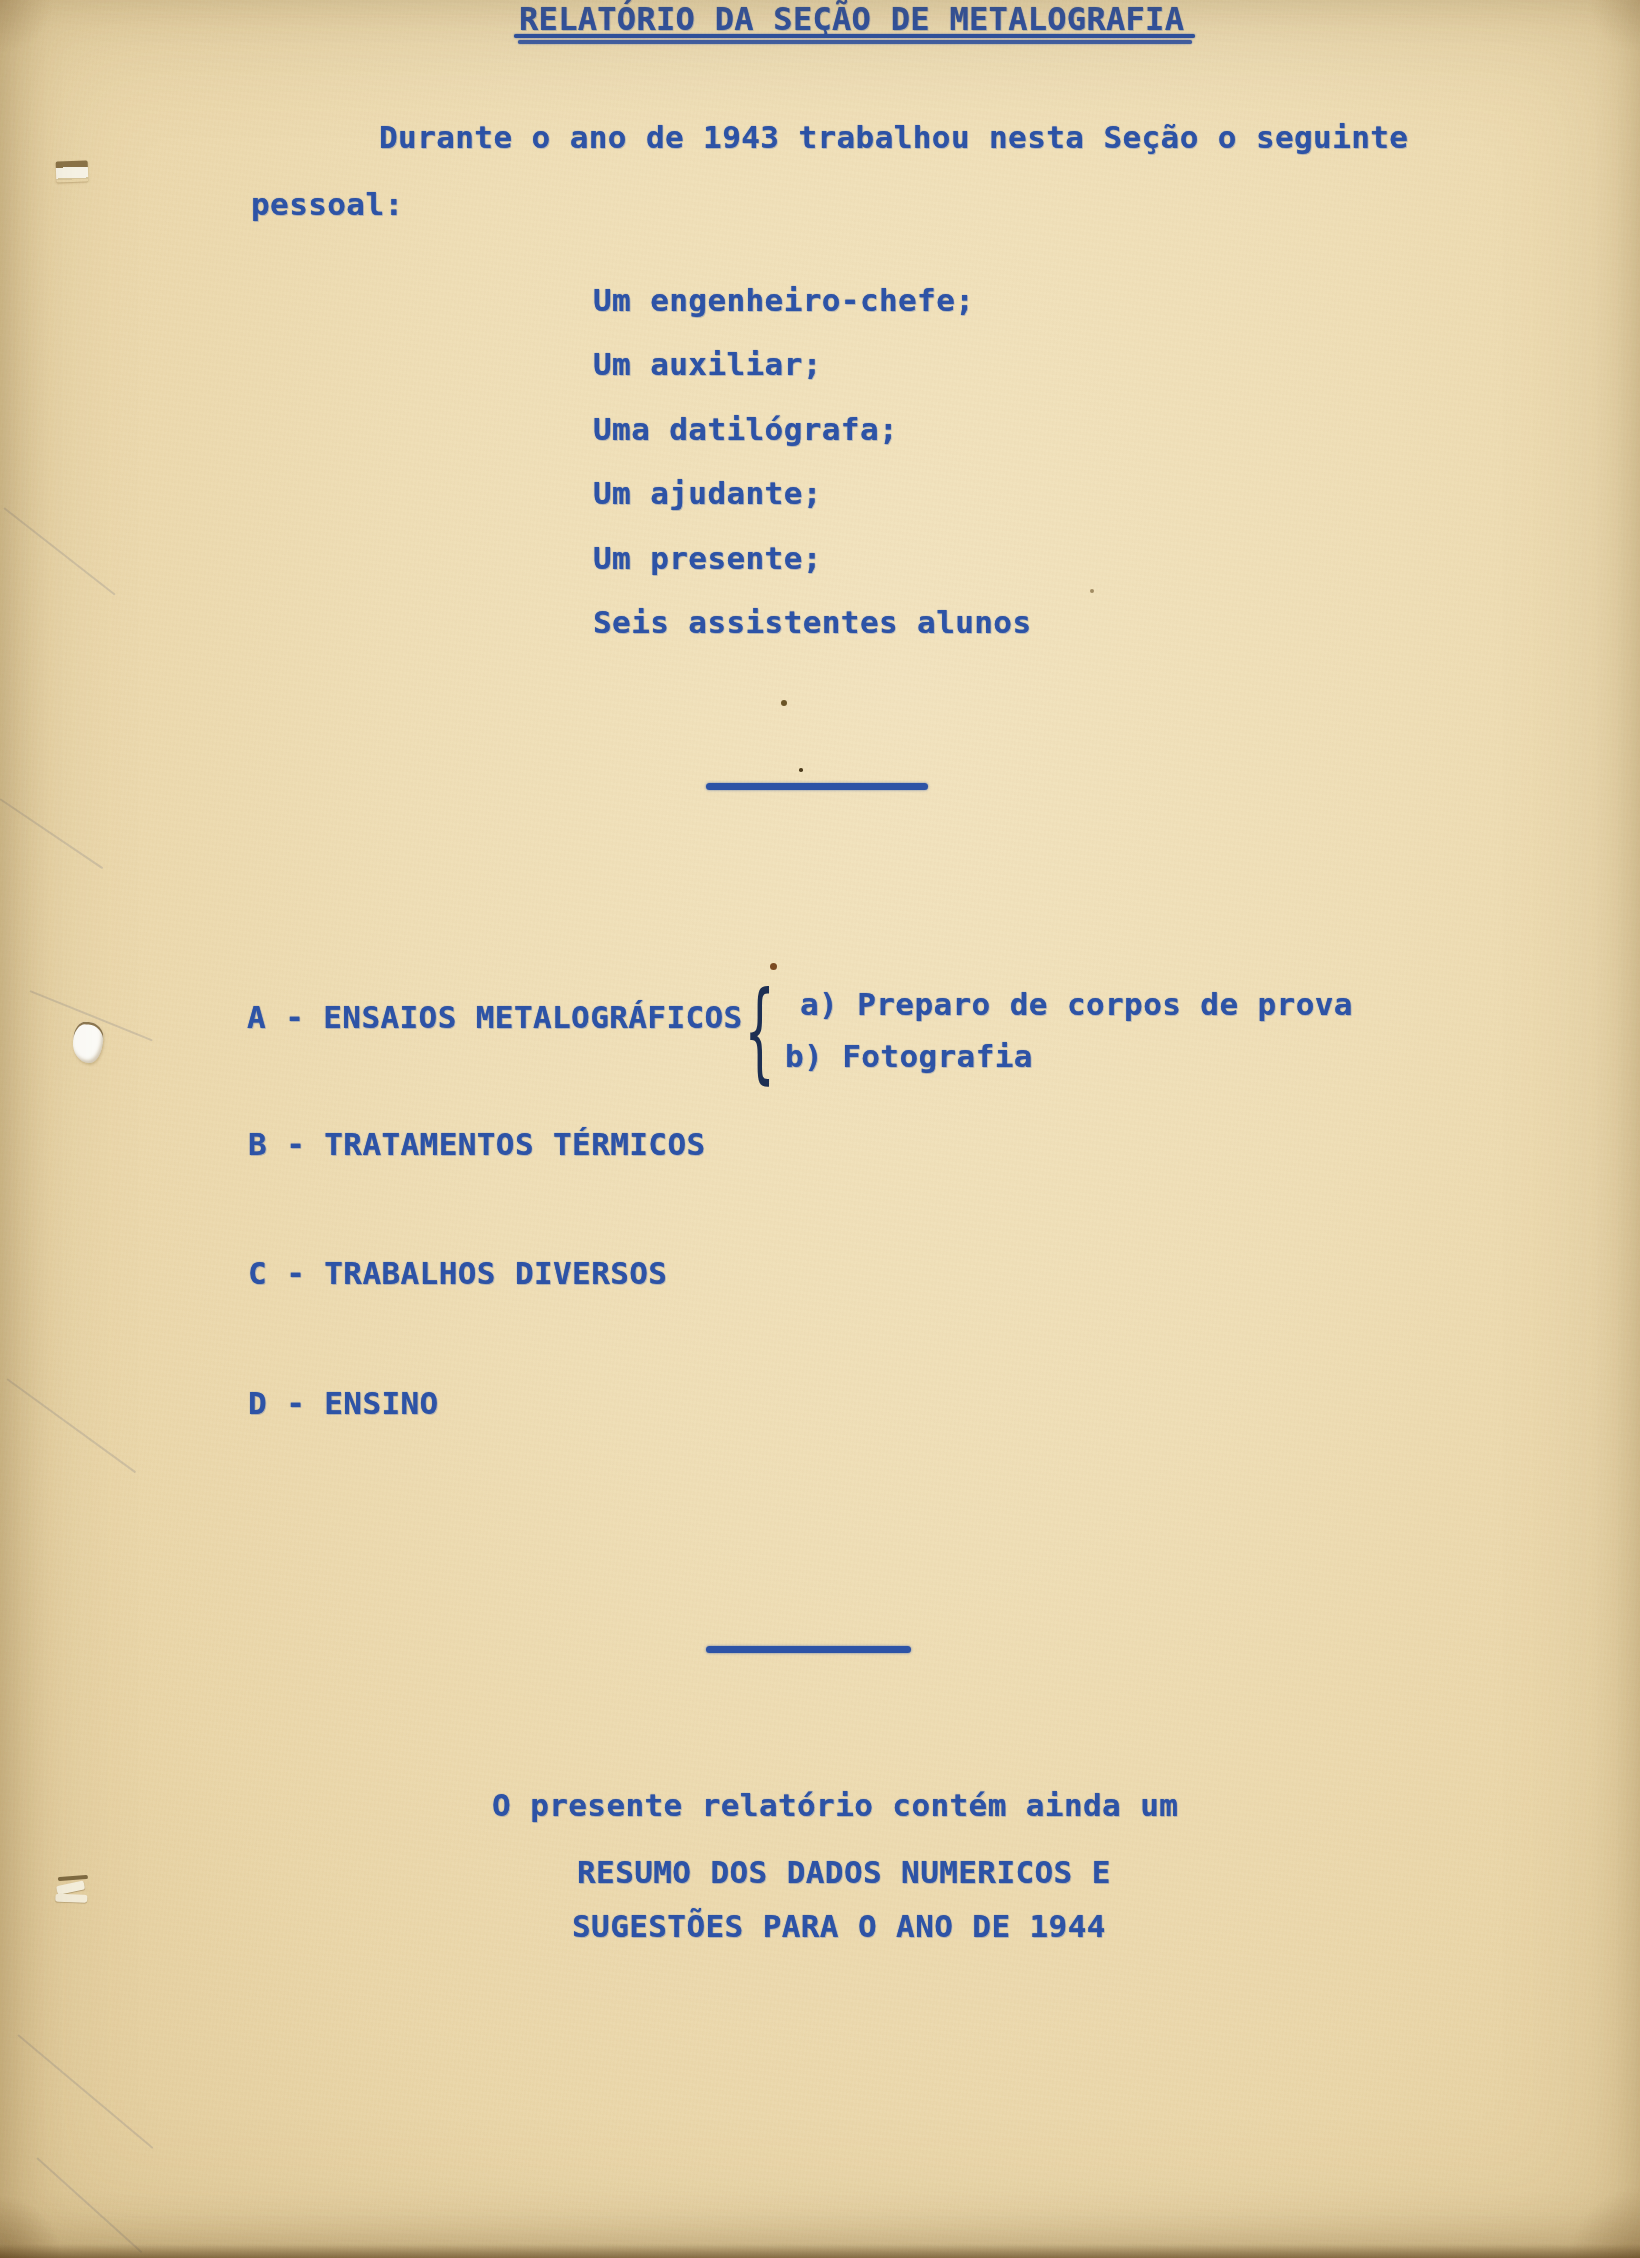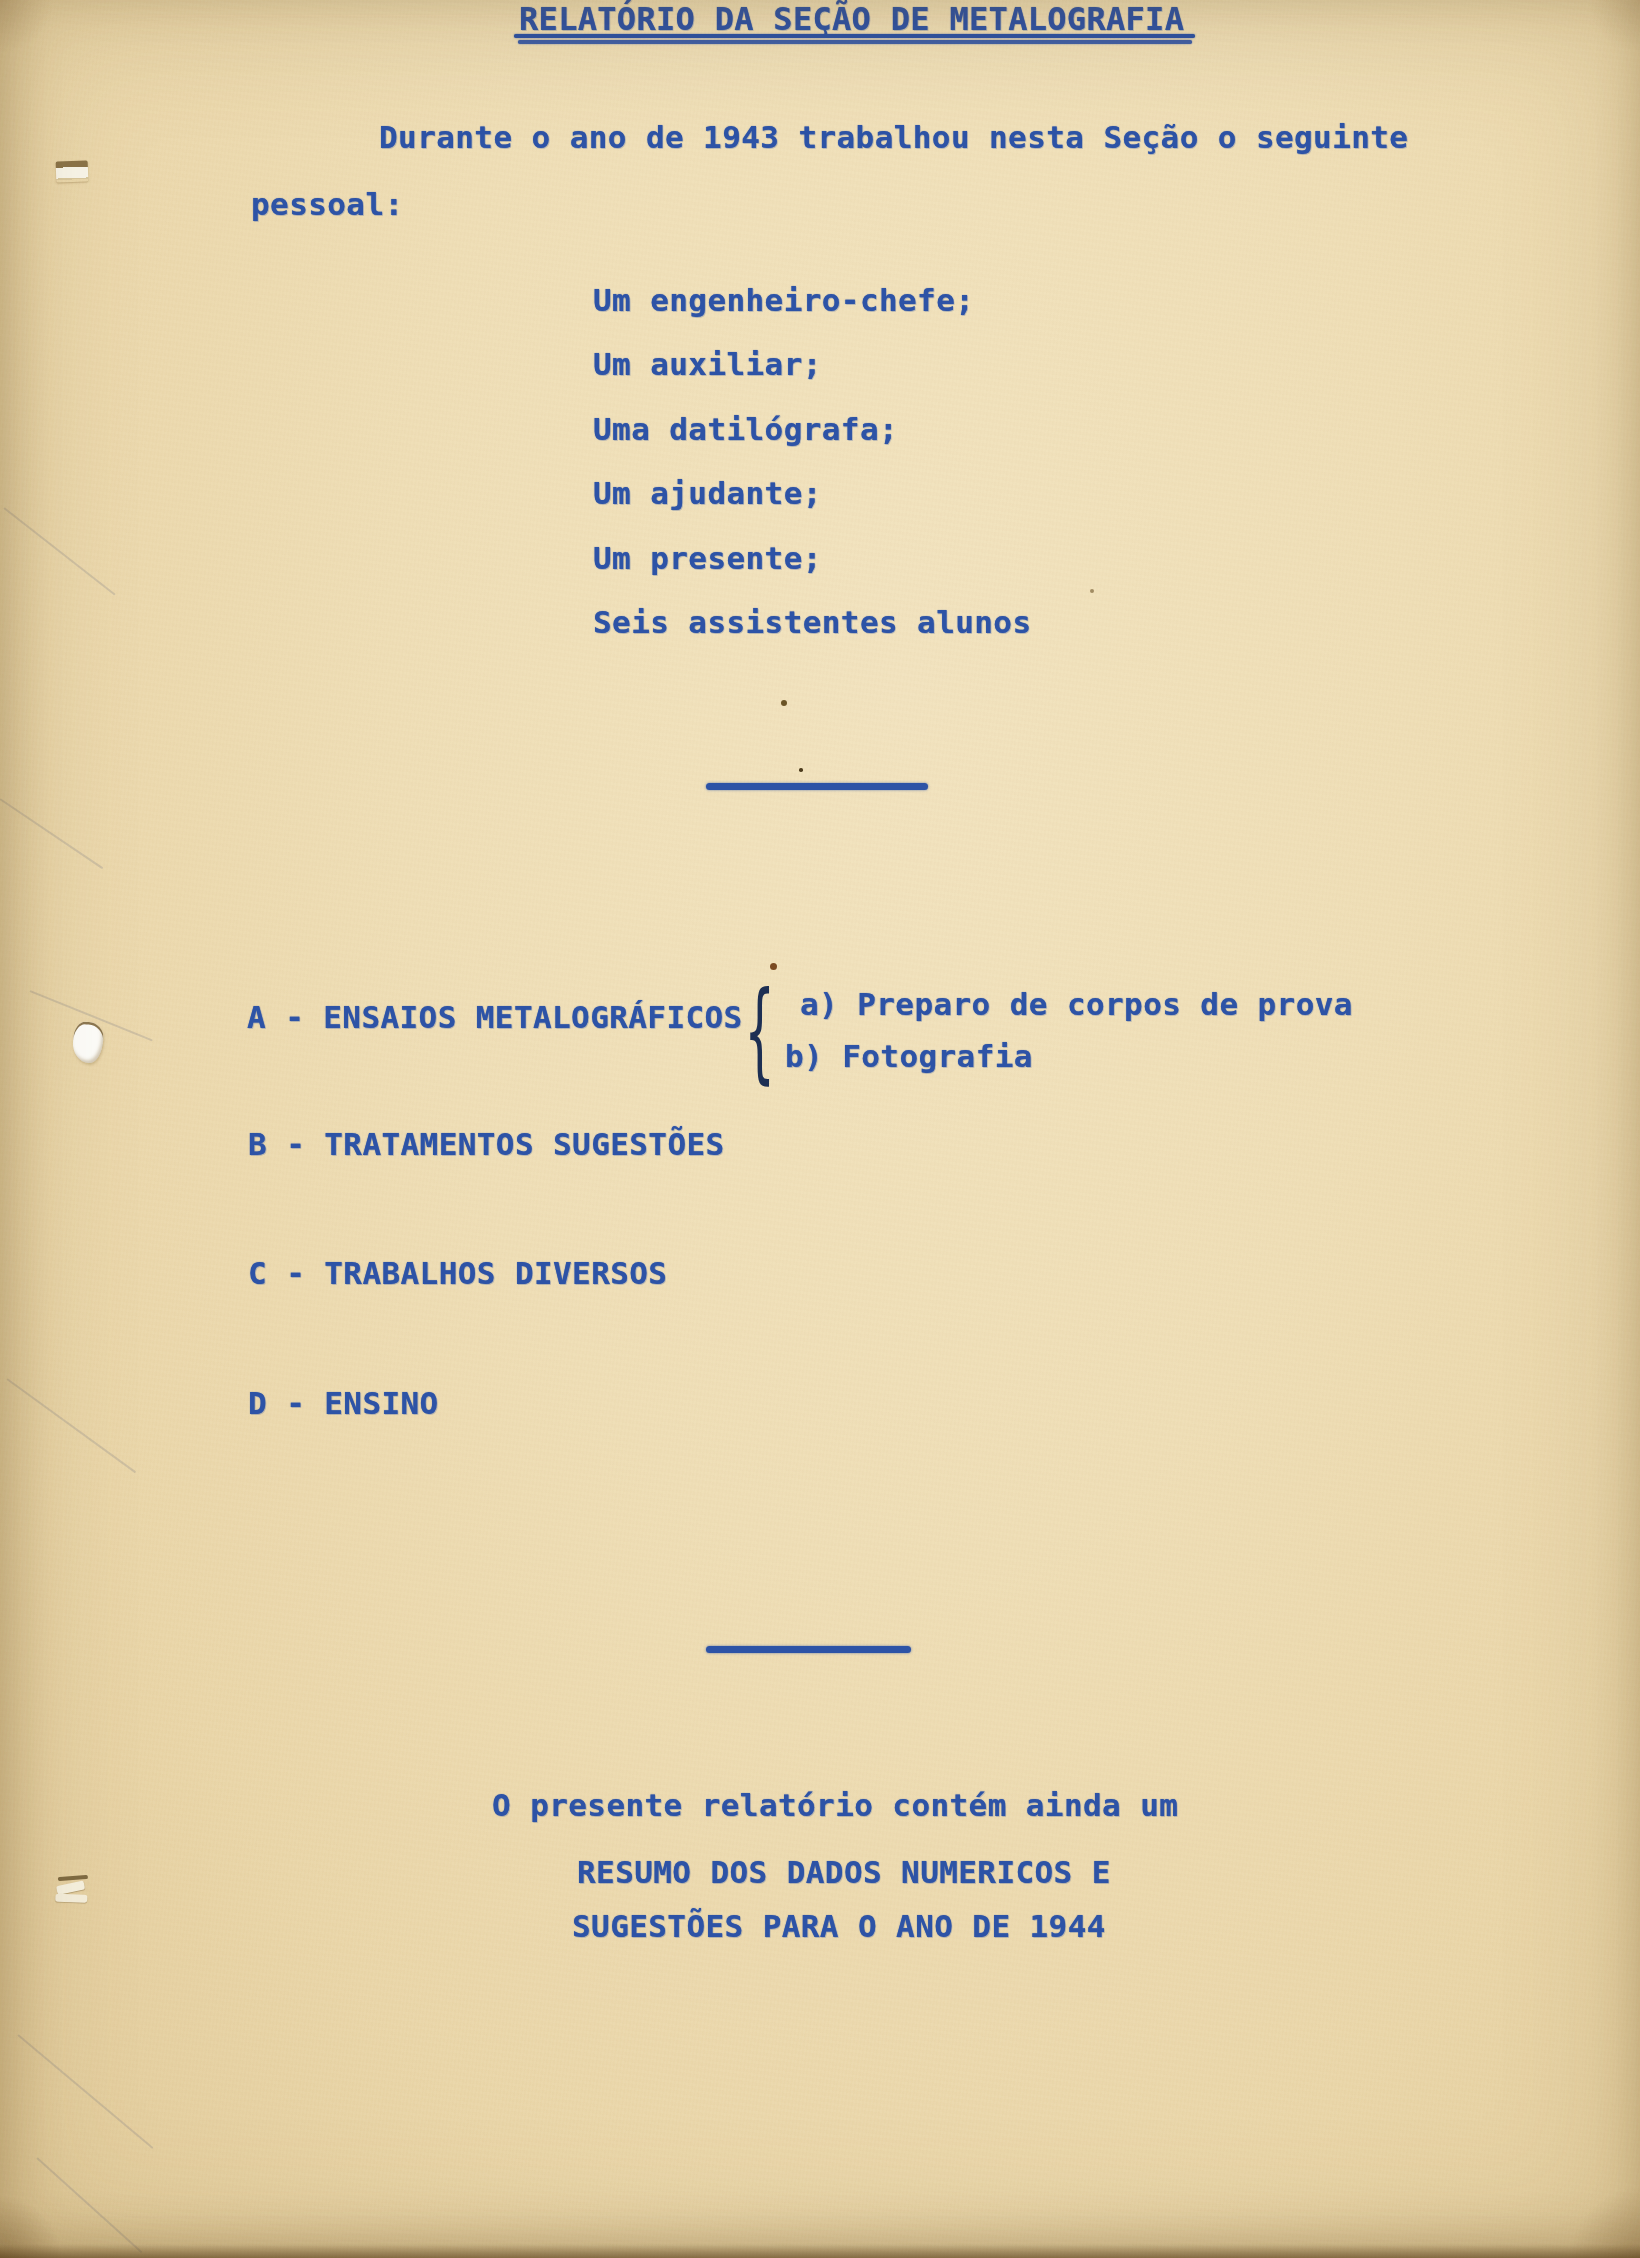--- a/index.html
+++ b/index.html
@@ -105,21 +105,21 @@
   <div class="t" style="left:593px;top:607px;">Seis assistentes alunos</div>
 
   <div class="divider" style="left:706px;top:783px;width:222px;"></div>
 
 
   <div class="t" style="left:247px;top:1002px;">A - ENSAIOS METALOGRÁFICOS</div>
   <div class="brace" style="left:745px;top:978px;">{</div>
   <div class="t" style="left:785px;top:989px;margin-left:15px;">a) Preparo de corpos de prova</div>
   <div class="t" style="left:785px;top:1041px;">b) Fotografia</div>
 
-  <div class="t" style="left:248px;top:1129px;">B - TRATAMENTOS SUGESTÕES</div>
+  <div class="t" style="left:248px;top:1129px;">B - TRATAMENTOS TÉRMICOS</div>
   <div class="t" style="left:248px;top:1258px;text-align:right;">C - TRABALHOS DIVERSOS</div>
   <div class="t" style="left:248px;top:1388px;">D - ENSINO</div>
 
   <div class="divider" style="left:706px;top:1646px;width:205px;"></div>
 
   <div class="t" style="left:492px;top:1790px;">O presente relatório contém ainda um</div>
   <div class="t" style="left:577px;top:1857px;">RESUMO DOS DADOS NUMERICOS E</div>
   <div class="t" style="left:572px;top:1911px;">SUGESTÕES PARA O ANO DE 1944</div>
 
   <div class="staple-top"></div>

